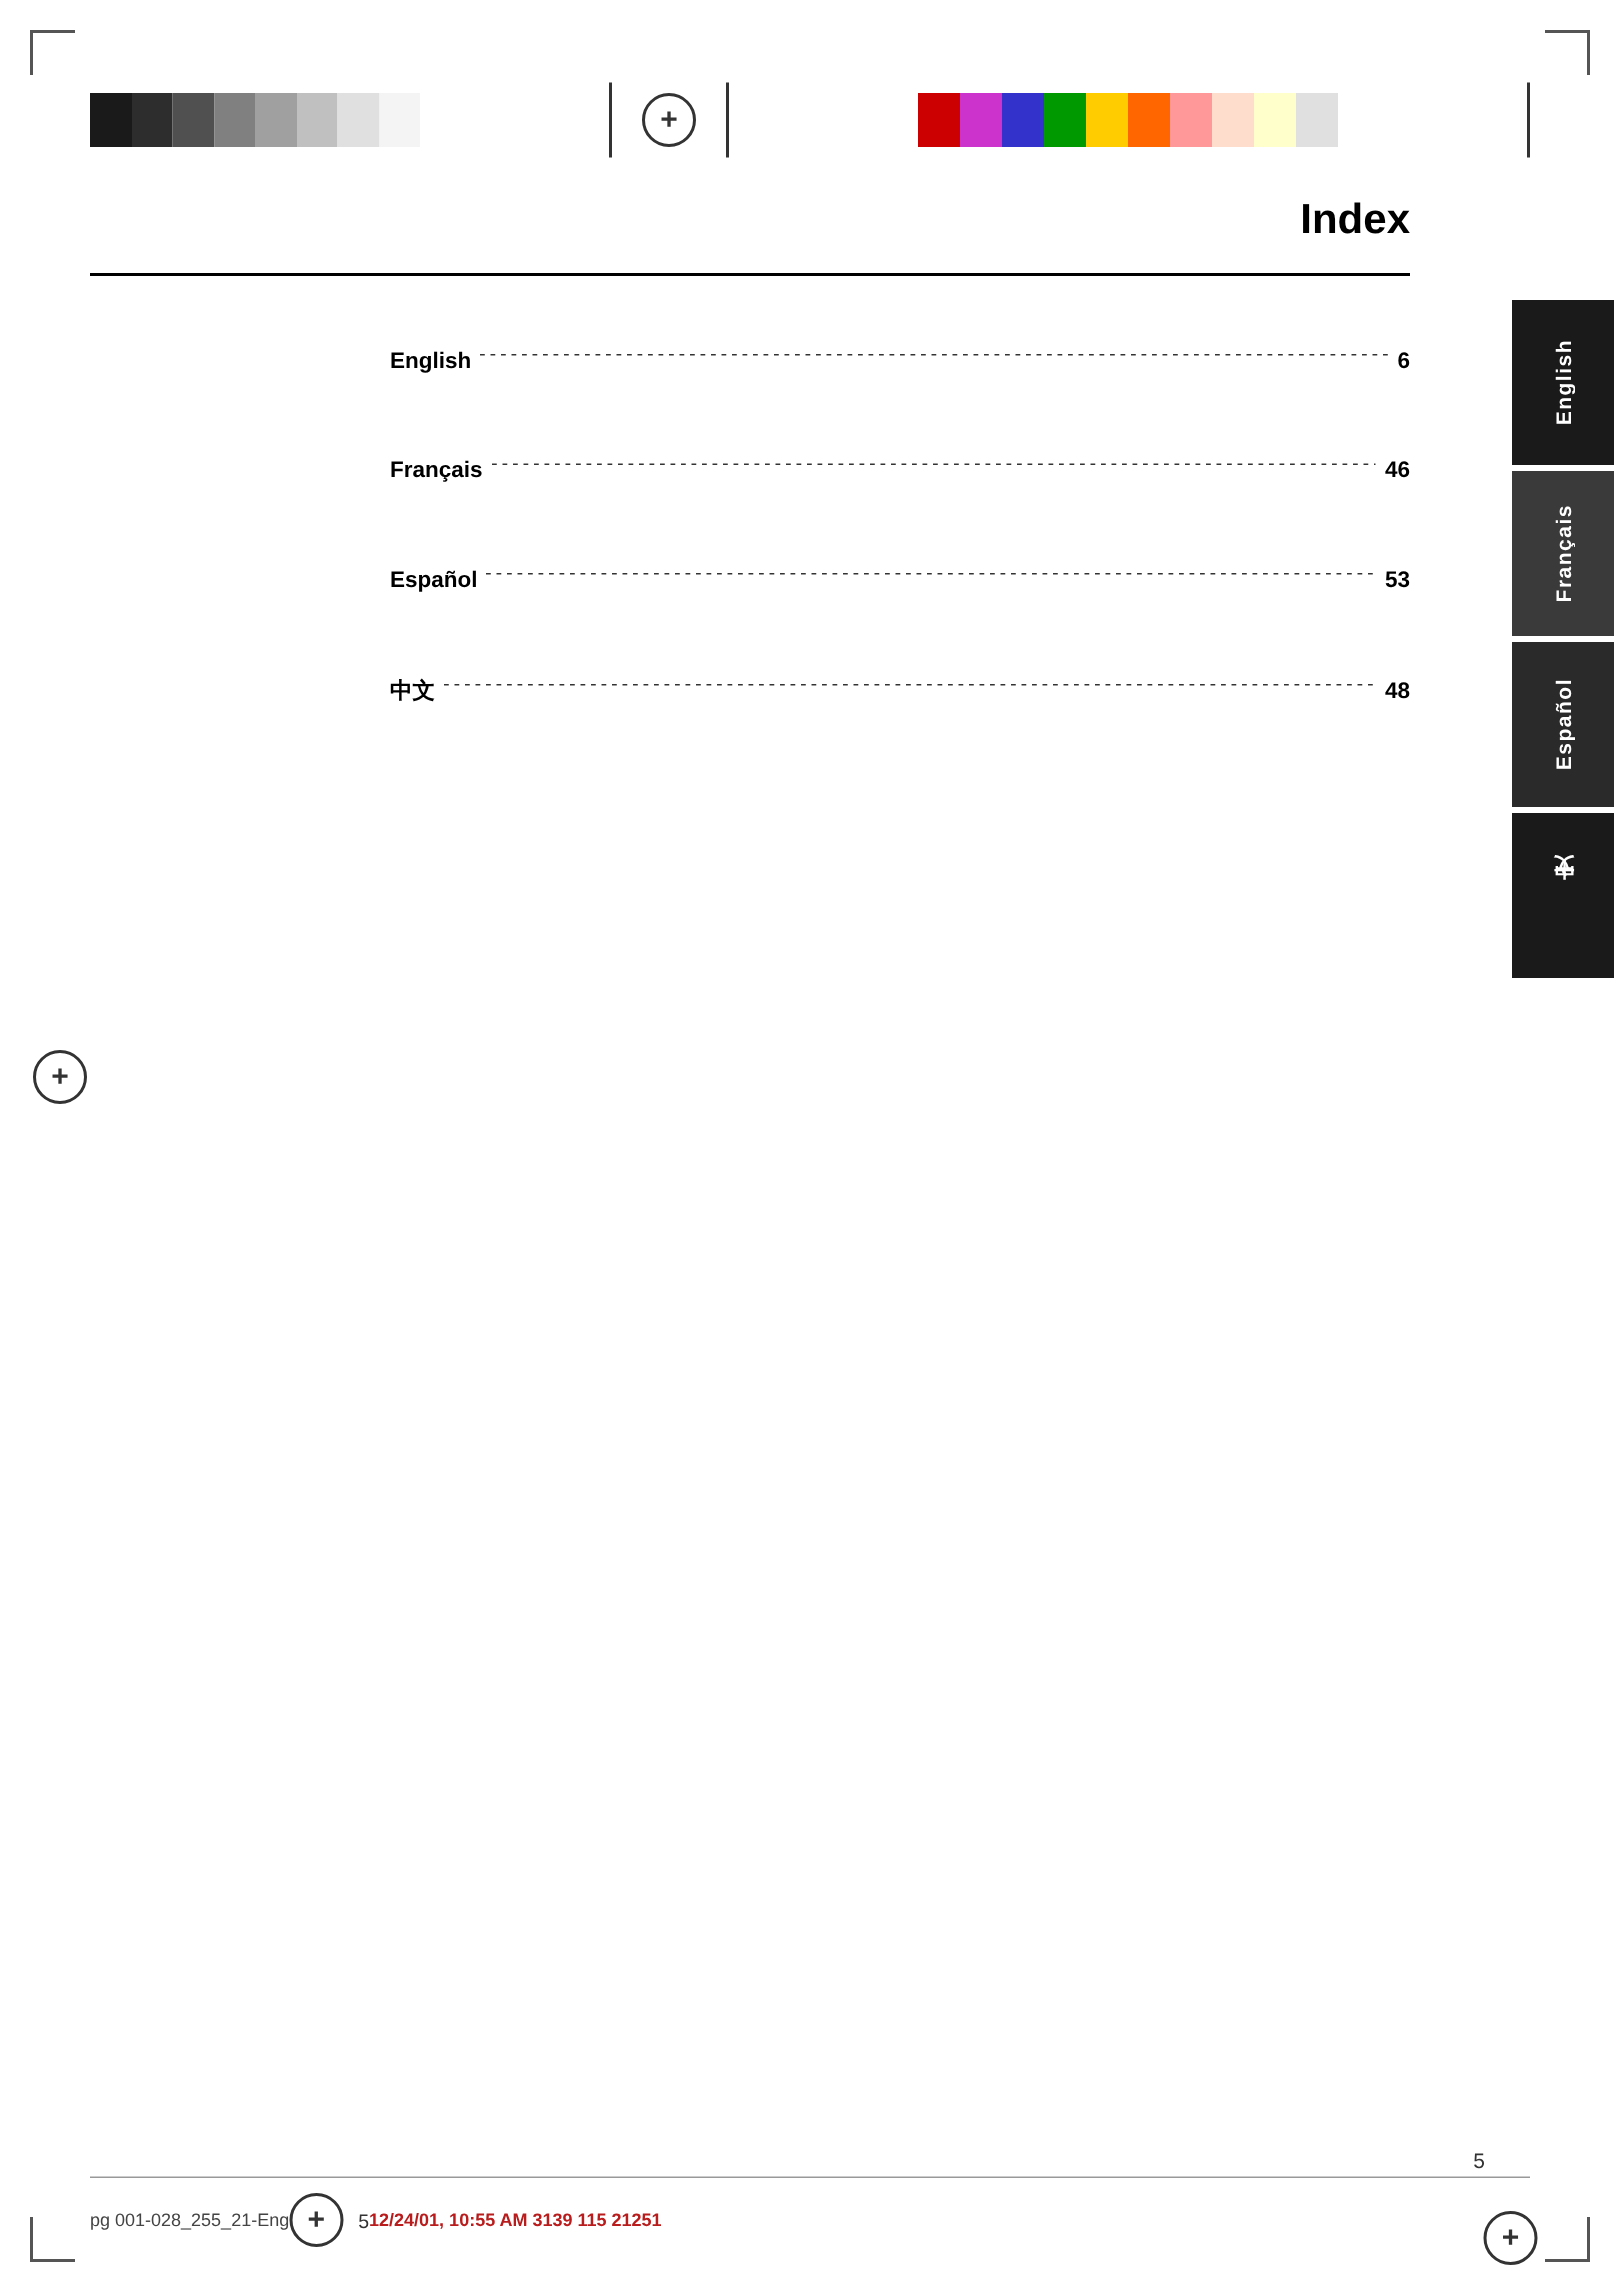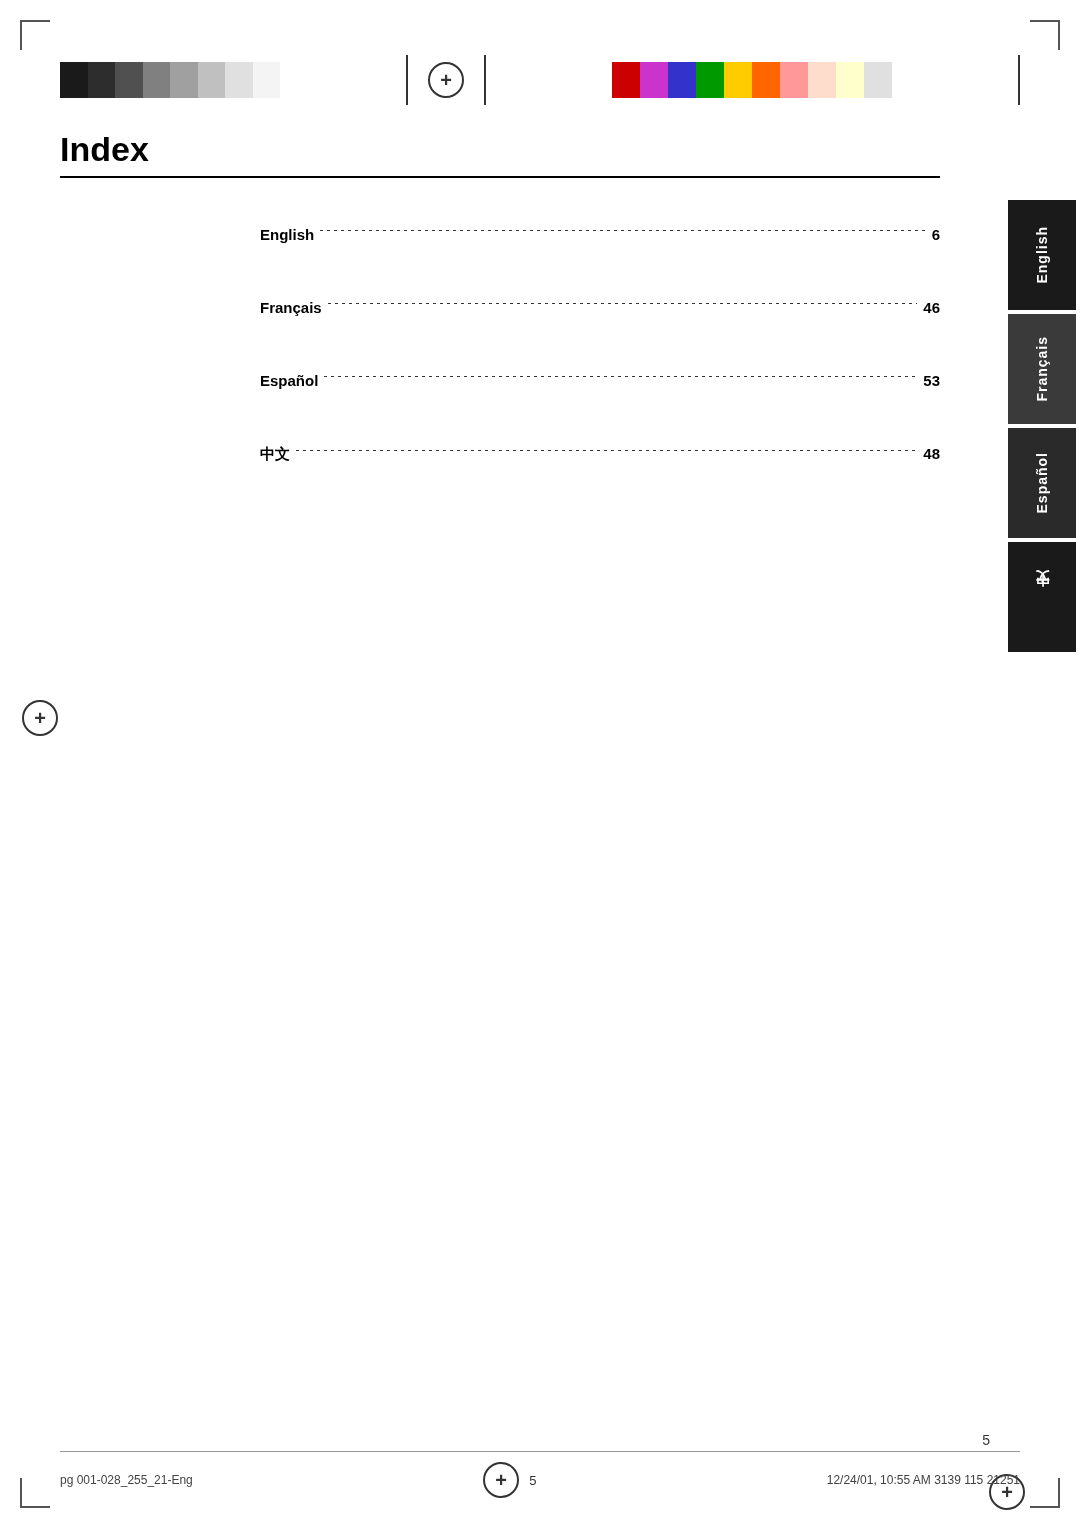--- a/index.html
+++ b/index.html
@@ -103,24 +103,24 @@
     .main-content {
       position: absolute;
       top: 130px;
       left: 60px;
       right: 60px;
       bottom: 100px;
     }
 
     
     .index-title {
-      text-align: left;
-      font-size: 34px;
-      font-weight: bold;
-      margin-bottom: 7px;
+      text-align: right;
+      font-size: 28px;
+      font-weight: bold;
+      margin-bottom: 20px;
       padding-right: 80px;
     }
 
     
     .title-rule {
       border: none;
       border-top: 2px solid #000;
       margin-bottom: 0;
       margin-right: 80px;
     }
@@ -207,38 +207,38 @@
     
     .footer {
       position: absolute;
       bottom: 30px;
       left: 60px;
       right: 60px;
       border-top: 1px solid #999;
       padding-top: 10px;
       display: flex;
       align-items: center;
-      justify-content: space-between;
+      justify-content: flex-start;
       font-size: 13px;
     }
 
     .footer-left {
       font-size: 12px;
       color: #444;
     }
 
     .footer-center {
       font-size: 13px;
       color: #333;
     }
 
     .footer-right {
       font-size: 12px;
-      color: #404040;
-      font-weight: normal;
+      color: #b91c1c;
+      font-weight: bold;
     }
 
     
     .page-number {
       position: absolute;
       bottom: 80px;
       right: 90px;
       font-size: 14px;
       font-weight: normal;
       color: #333;

